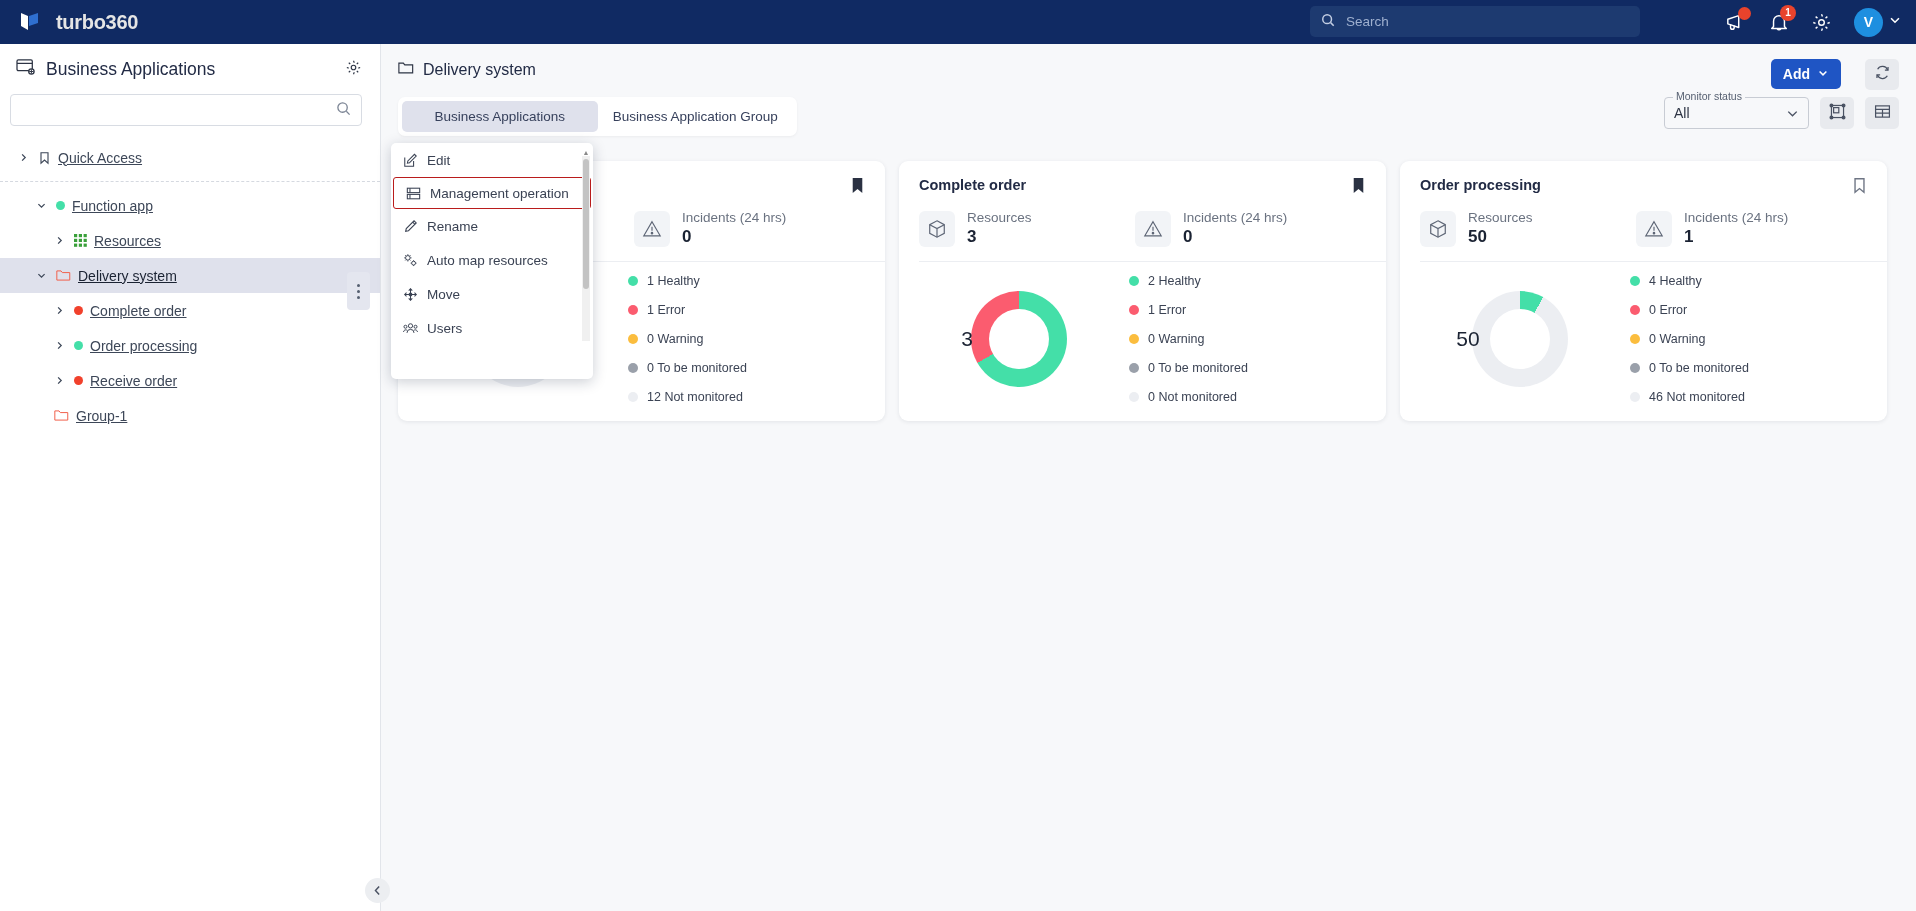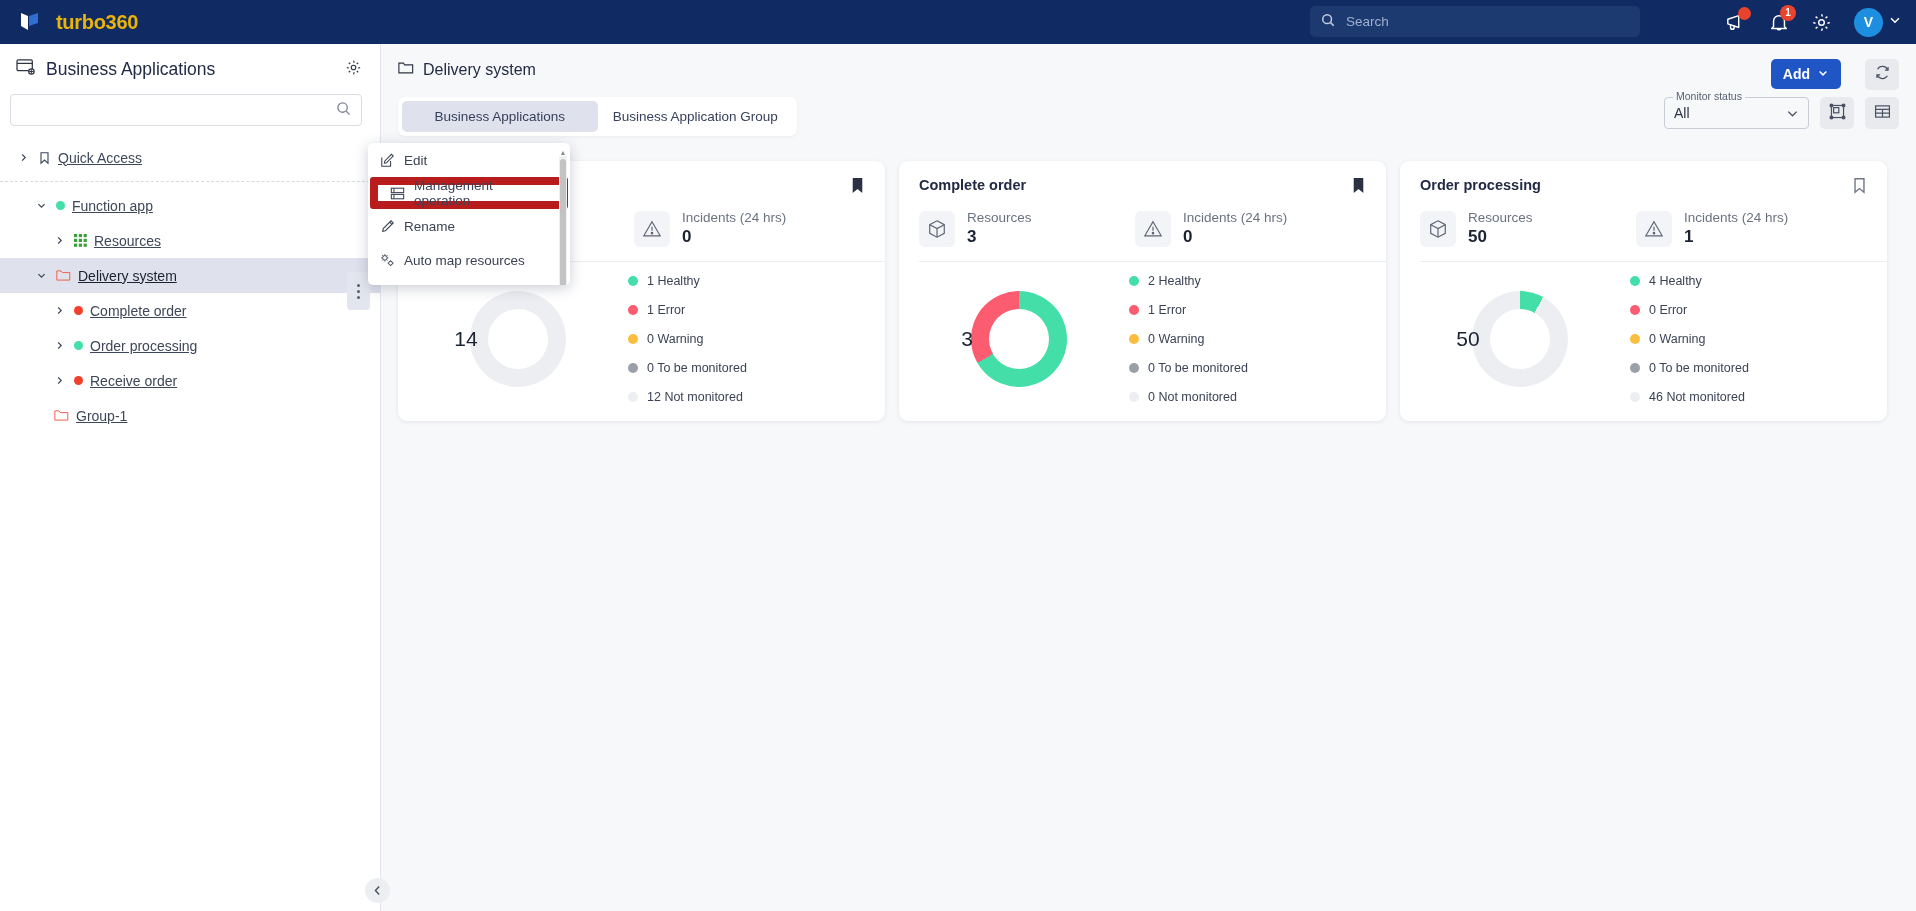--- a/index.html
+++ b/index.html
@@ -14,21 +14,21 @@
   
   .topbar {
     position: absolute; top: 0; left: 0;
     width: 1916px; height: 44px;
     background: #102a63;
     display: flex; align-items: center;
   }
   .brand { display: flex; align-items: center; gap: 13px; padding-left: 17px; }
   .brand-logo { width: 26px; height: 26px; }
   .brand-name {
-    color: #eab308; font-size: 20px; font-weight: bold; letter-spacing: -0.3px;
+    color: #e5e5e5; font-size: 20px; font-weight: bold; letter-spacing: -0.3px;
   }
   .search-wrap {
     position: absolute; left: 1310px; top: 6px;
     width: 330px; height: 31px;
     background: #1d3a70; border-radius: 5px;
     display: flex; align-items: center; gap: 9px; padding: 0 11px;
   }
   .search-wrap input {
     background: transparent; border: none; outline: none;
     color: #ffffff; font-size: 13.5px; font-family: "Liberation Sans", sans-serif;
@@ -104,33 +104,33 @@
   .kebab i { width: 3px; height: 3px; border-radius: 50%; background: #555f70; display:block;}
   .collapse-btn {
     position: absolute; left: 365px; top: 878px;
     width: 25px; height: 25px; border-radius: 50%;
     background: #eceef1; display: flex; align-items: center; justify-content: center;
     cursor: pointer; z-index: 40;
   }
 
   
   .ctxmenu {
-    position: absolute; left: 368px; top: 143px;
-    width: 202px; height: 142px;
+    position: absolute; left: 391px; top: 143px;
+    width: 202px; height: 236px;
     background: #ffffff; border-radius: 5px;
     box-shadow: 0 3px 14px rgba(20,30,60,0.22);
     z-index: 60; overflow: hidden;
   }
   .ctx-item {
     display: flex; align-items: center; gap: 9px;
     height: 34px; padding: 0 12px; font-size: 13.5px; color: #3a4253;
     cursor: pointer;
   }
   .ctx-item.highlight {
-    border: 8px solid #b91c1c; border-radius: 3px;
+    border: 1px solid #b91c1c; border-radius: 3px;
     margin: 0 2px; height: 32px;
   }
   .ctx-scroll {
     position: absolute; right: 3px; top: 6px; width: 8px; height: 185px;
   }
   .ctx-scroll .track { width: 8px; height: 100%; background: #f0f0f0; }
   .ctx-scroll .thumb {
     position: absolute; top: 10px; left: 1px; width: 6px; height: 130px;
     background: #c3c3c3; border-radius: 3px;
   }

